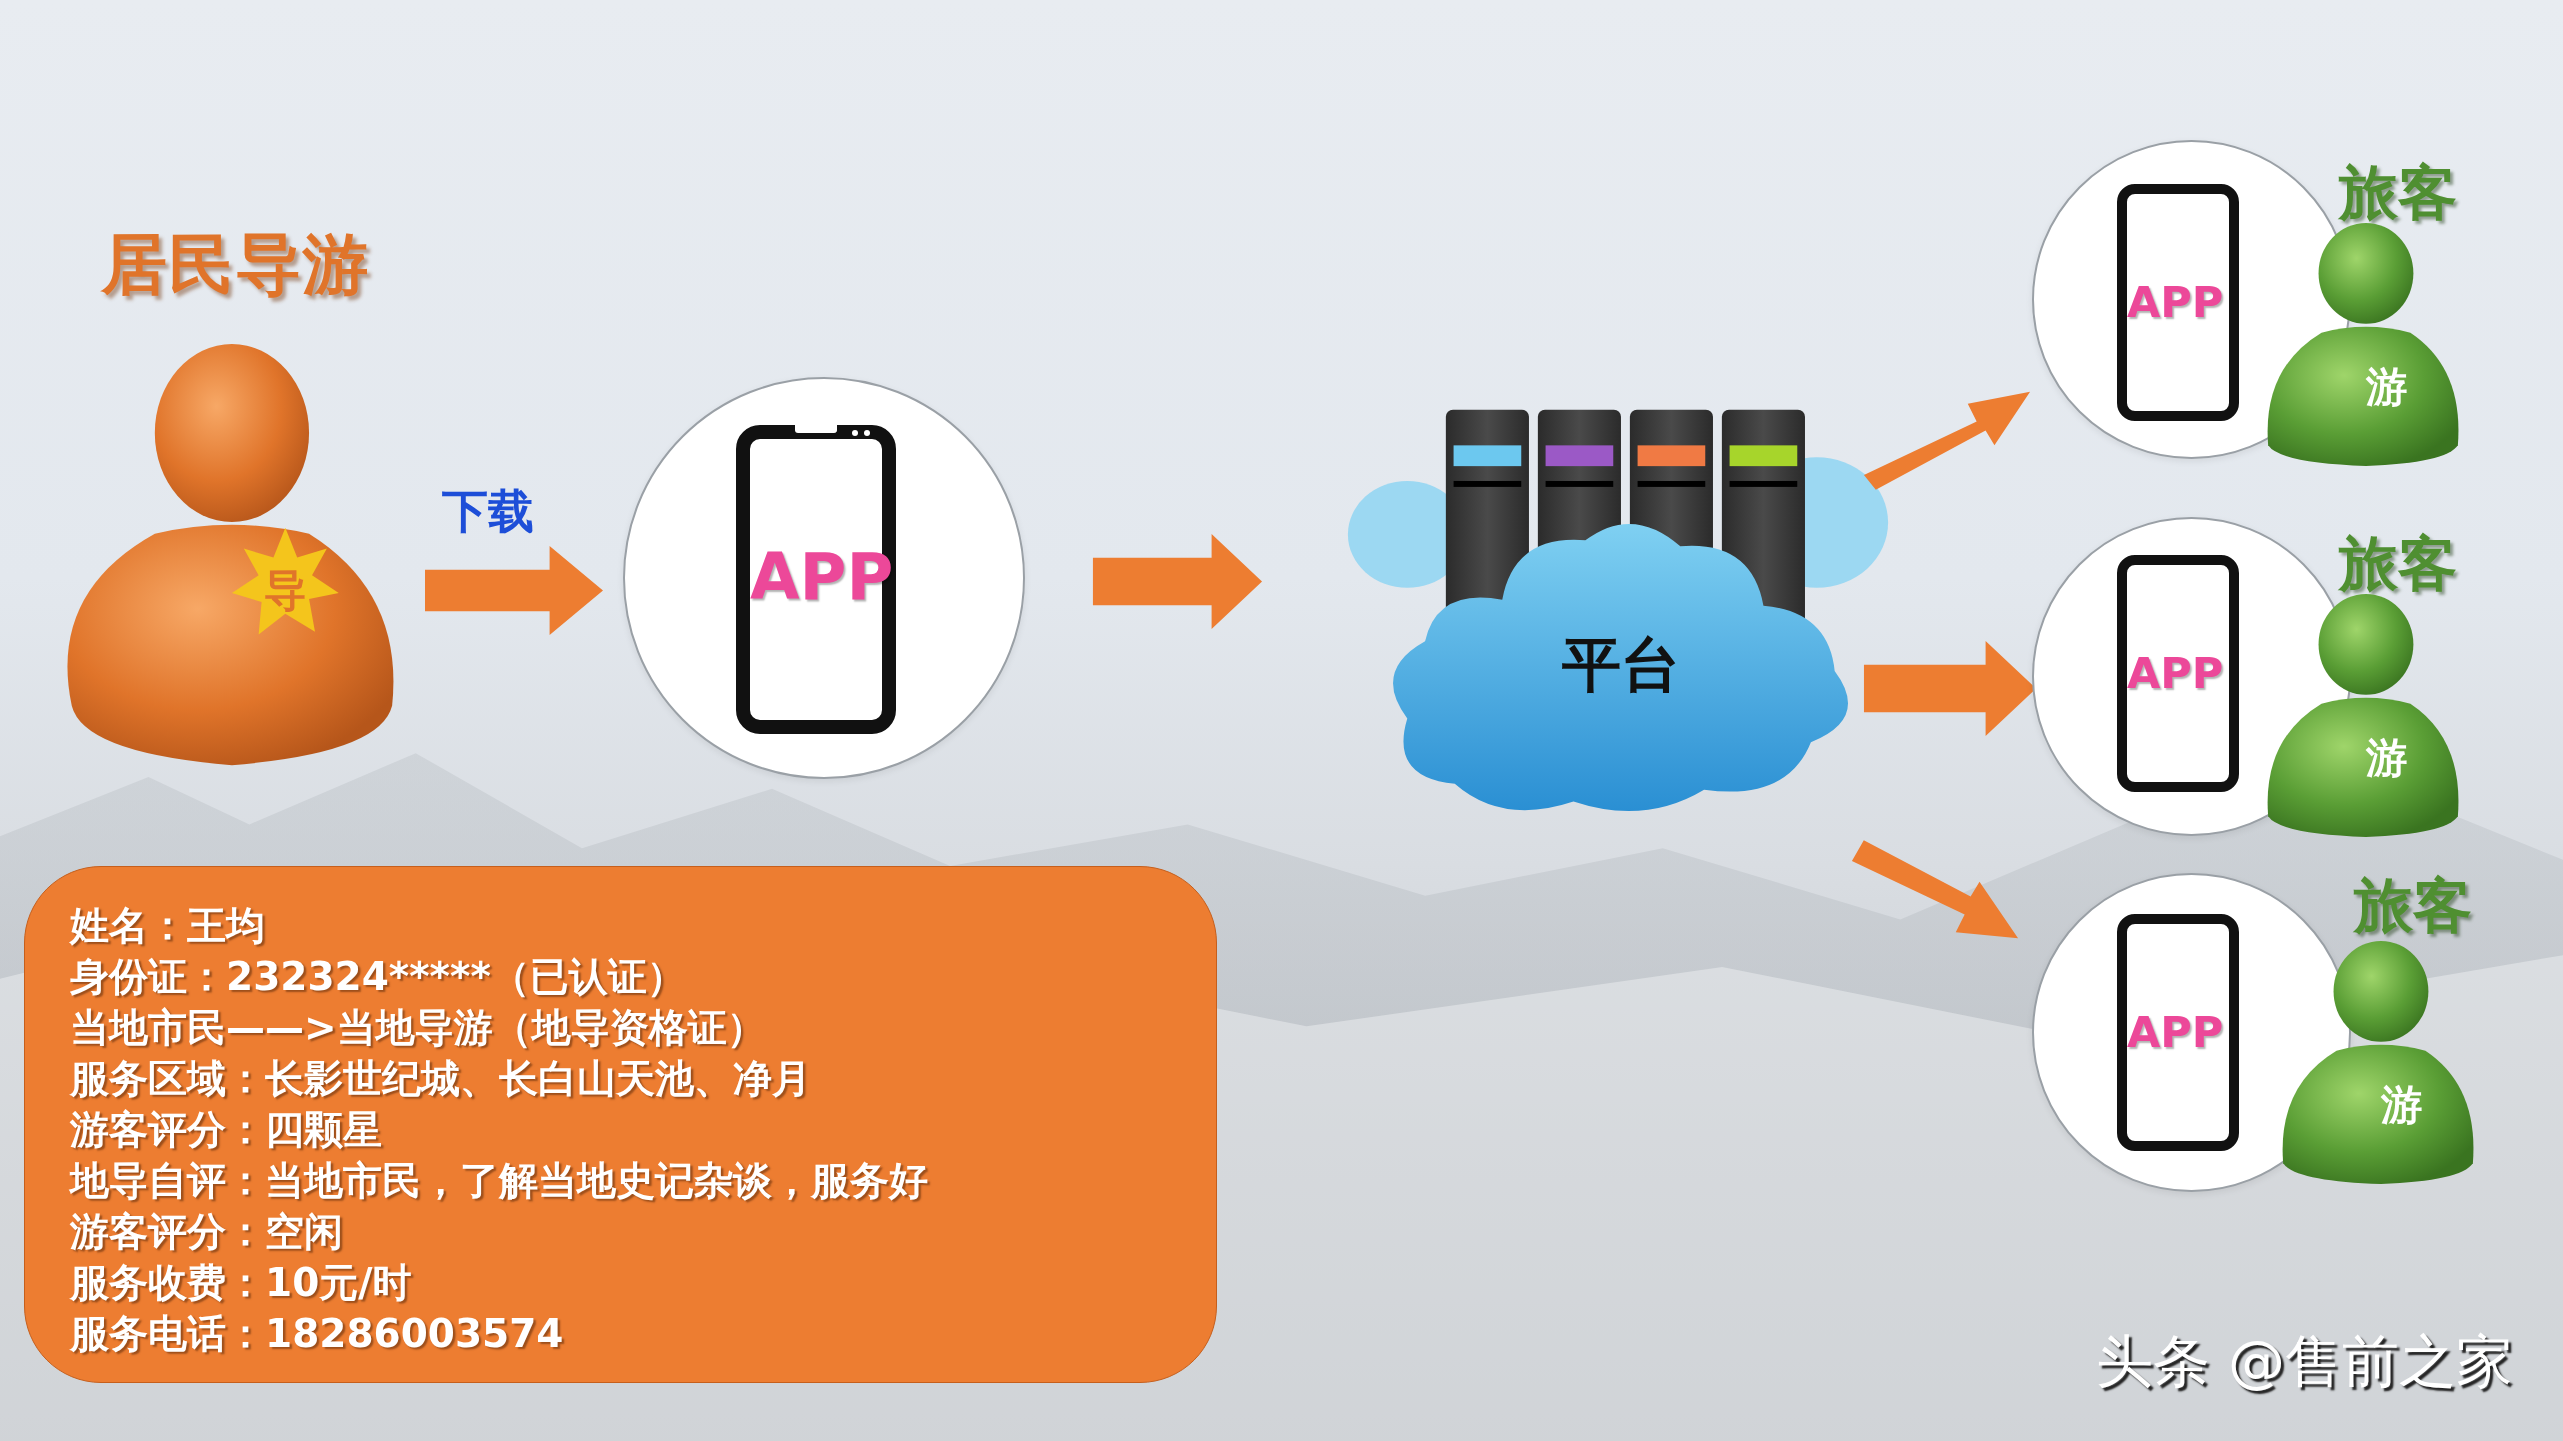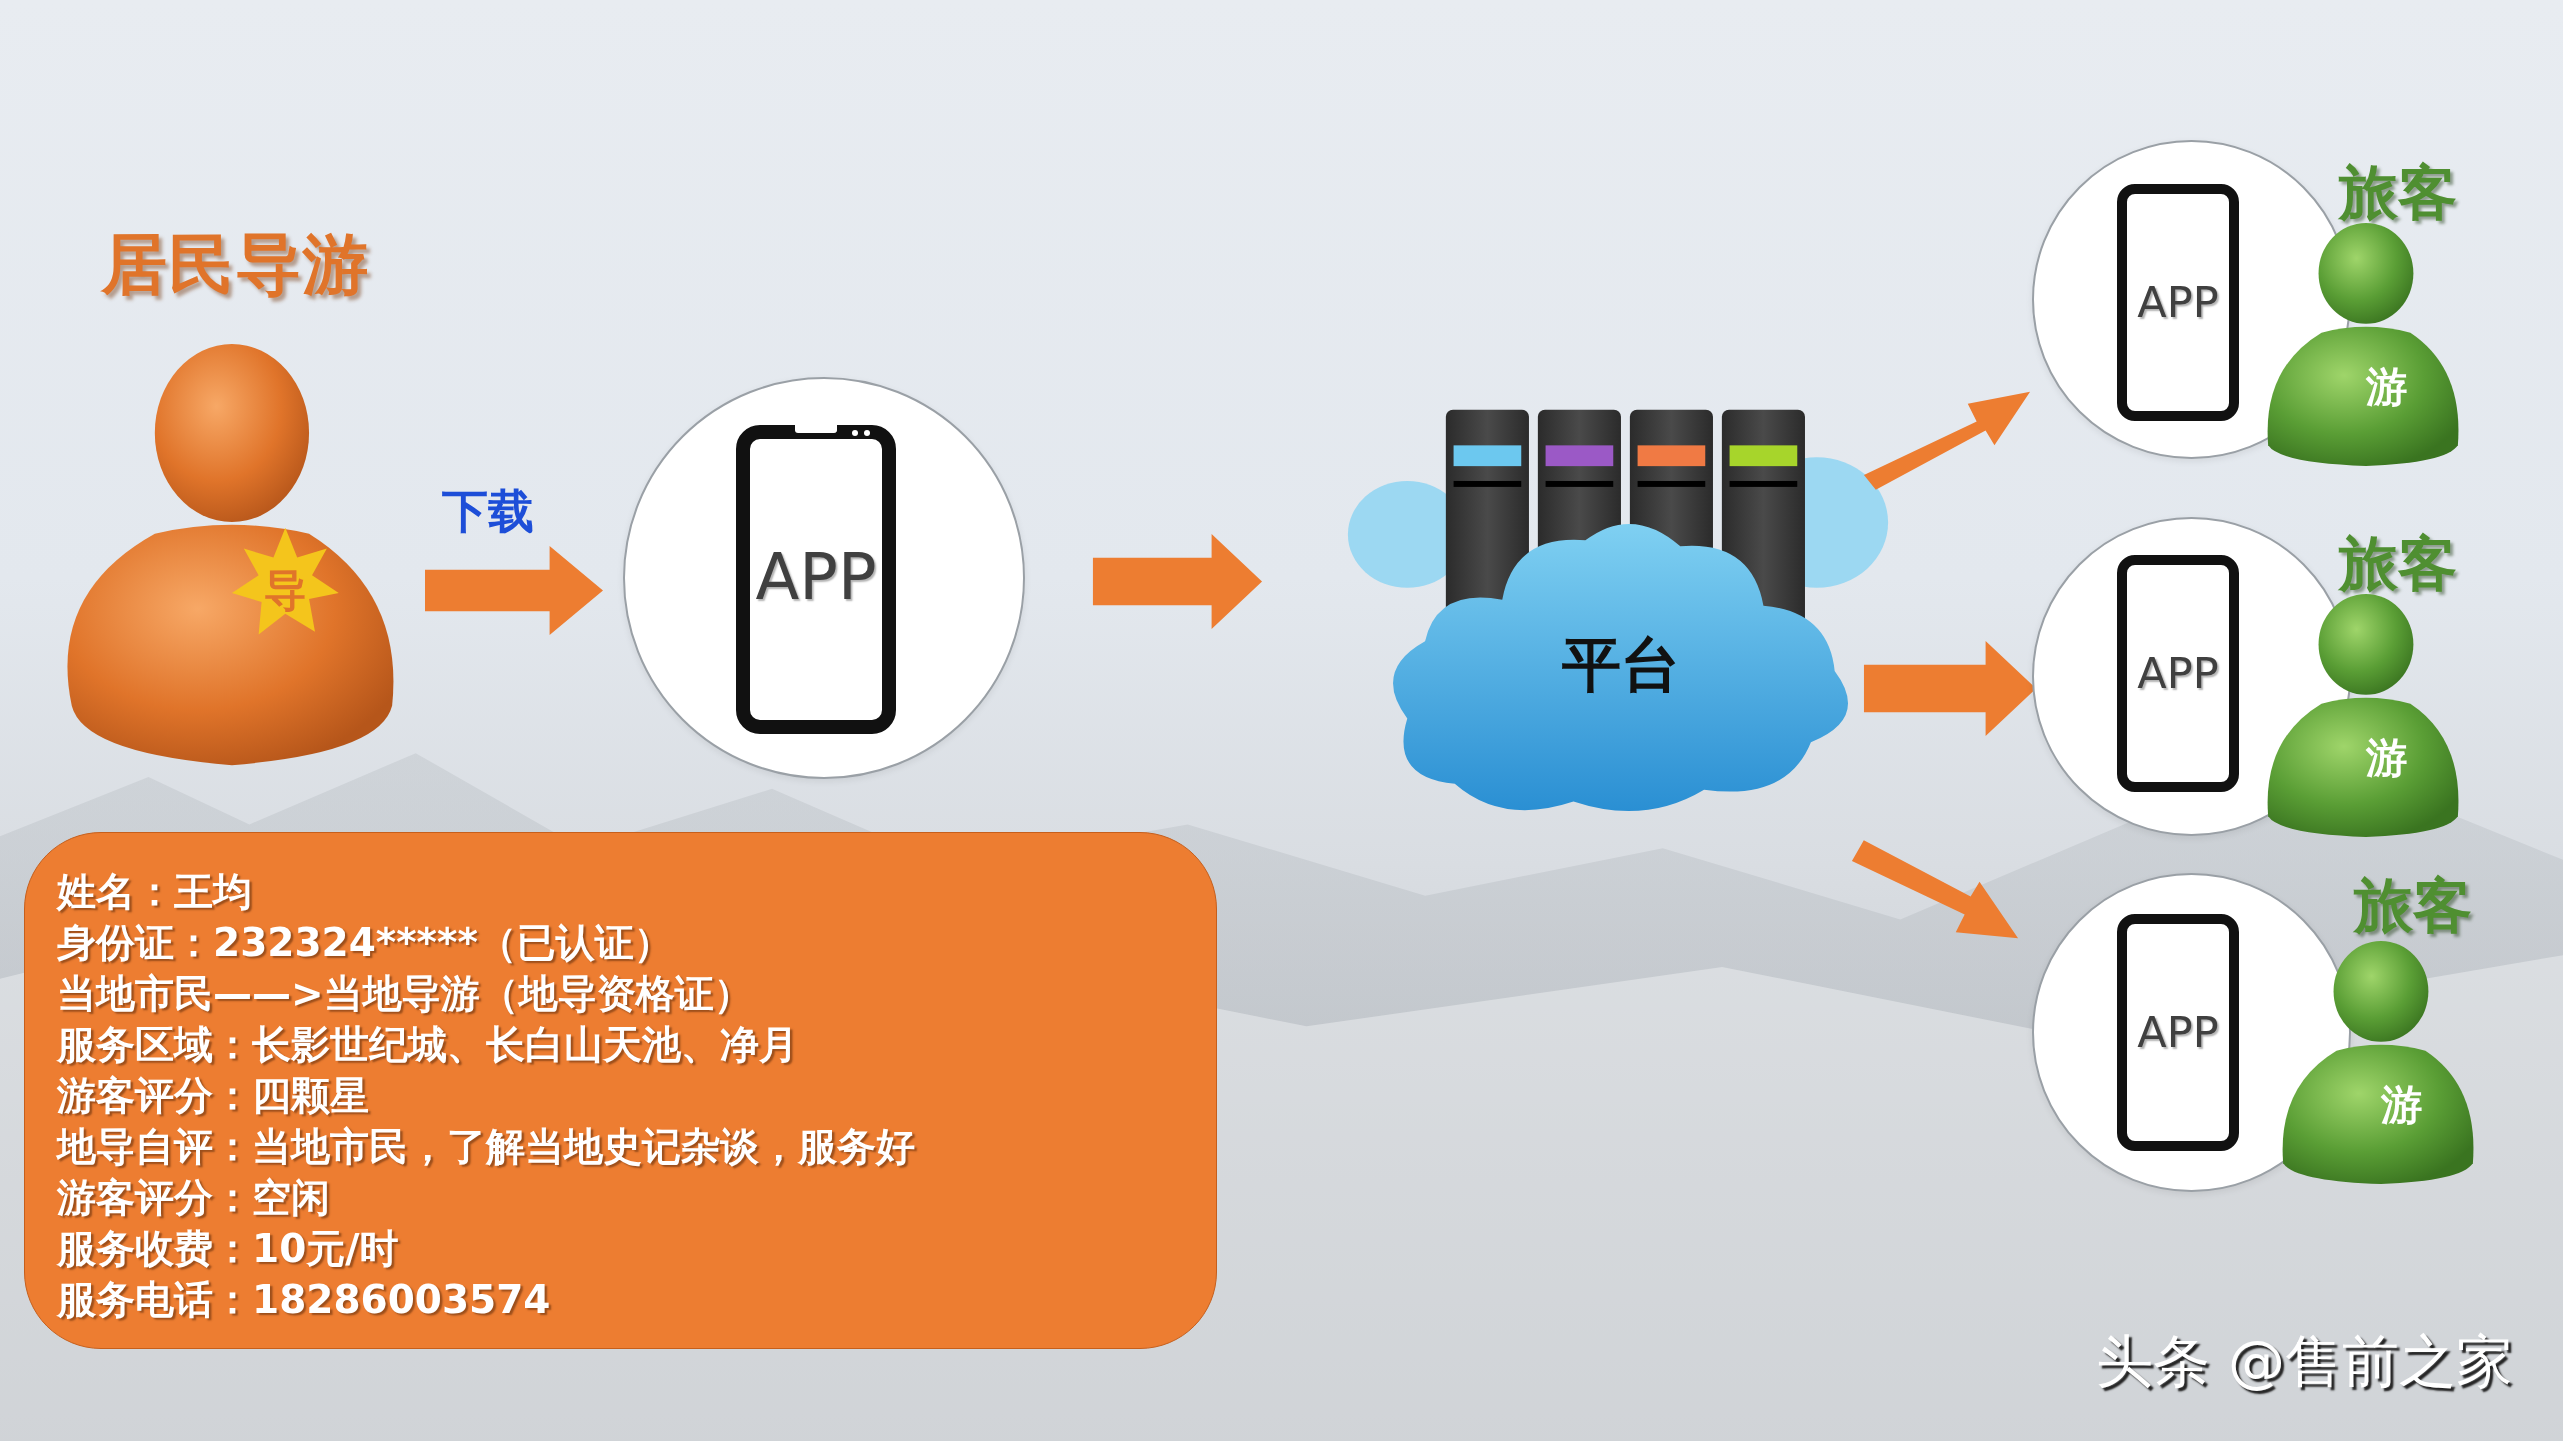--- a/index.html
+++ b/index.html
@@ -17,24 +17,24 @@
   .download-label { left:442px; top:481px; font-size:46px; font-weight:bold; color:#1d4ed8; }
   .circle {
     position:absolute; border-radius:50%; background:#fff; border:2.4px solid #9aa0a6;
     box-shadow: 0 2.4px 7.1px rgba(0,0,0,0.08);
   }
   .phone {
     position:absolute; background:#fff; border:14.2px solid #111; border-radius:24px; box-sizing:border-box;
   }
   .phone .notch { position:absolute; top:-14.2px; left:50%; transform:translateX(-50%); width:42px; height:8.3px; background:#fff; border:3.6px solid #111; border-top:none; border-radius:0 0 6px 6px; }
   .phone .cam { position:absolute; top:-9.5px; width:6px; height:6px; border-radius:50%; background:#fff; }
-  .app-text { position:absolute; left:0; right:0; text-align:center; font-weight:normal; color:#404040; text-shadow:1.8px 1.8px 1.8px rgba(0,0,0,0.3); }
+  .app-text { position:absolute; left:0; right:0; font-weight:bold; color:#ec4899; text-shadow:1.8px 1.8px 1.8px rgba(0,0,0,0.3); }
   .info-box {
-    left:24px; top:832px; width:1193px; height:517px; background:#ed7d31; border-radius:77px;
-    border:1.8px solid #c65f1c; box-sizing:border-box; padding:33px 0 0 32px;
+    left:24px; top:866px; width:1193px; height:517px; background:#ed7d31; border-radius:77px;
+    border:1.8px solid #c65f1c; box-sizing:border-box; padding:33px 0 0 45px;
   }
   .info-line {
     font-size:39px; font-weight:bold; color:#fff; line-height:51px; white-space:nowrap;
     text-shadow: 2.4px 2.4px 1.8px rgba(90,40,10,0.55);
   }
   .traveler-label { font-size:59px; font-weight:bold; color:#4f8f31; text-shadow:3px 3px 3px rgba(30,60,20,0.45); }
   .watermark { right:50px; top:1324px; font-size:57px; color:#fff; text-shadow:3px 3px 1.8px #222; }
   .cloud-text { font-size:59px; font-weight:bold; color:#111; text-align:center; line-height:71px; }
 </style>
 </head>

